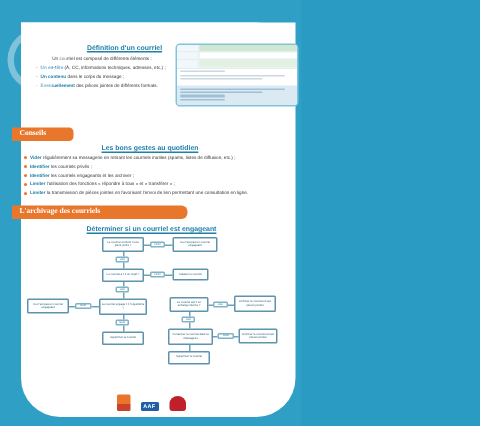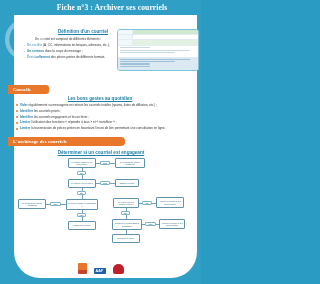--- a/index.html
+++ b/index.html
@@ -90,21 +90,20 @@
   .logo-b{padding:1px 2px;background:#1f5fa8;color:#fff;font-size:3.6px;font-weight:bold;border-radius:1px;letter-spacing:.2px;}
   .logo-c{width:11px;height:10px;background:#c0202a;border-radius:50% 50% 2px 2px;}
 </style>
 </head>
 <body>
 
 <div class="page">
 
   <div class="card"></div>
 
-  <div class="title">Fiche n°3 : Archiver ses courriels</div>
   <div class="at-logo">@</div>
 
   <div style="position:absolute;left:52px;top:29px;width:62px;">
     <div class="sec-head">Définition d'un courriel</div>
   </div>
 
   <div style="position:absolute;left:24px;top:37px;width:88px;">
     <div class="txt" style="margin-bottom:1.5px;text-align:center;">Un courriel est composé de différents éléments :</div>
 
     <div class="bullet-row">

